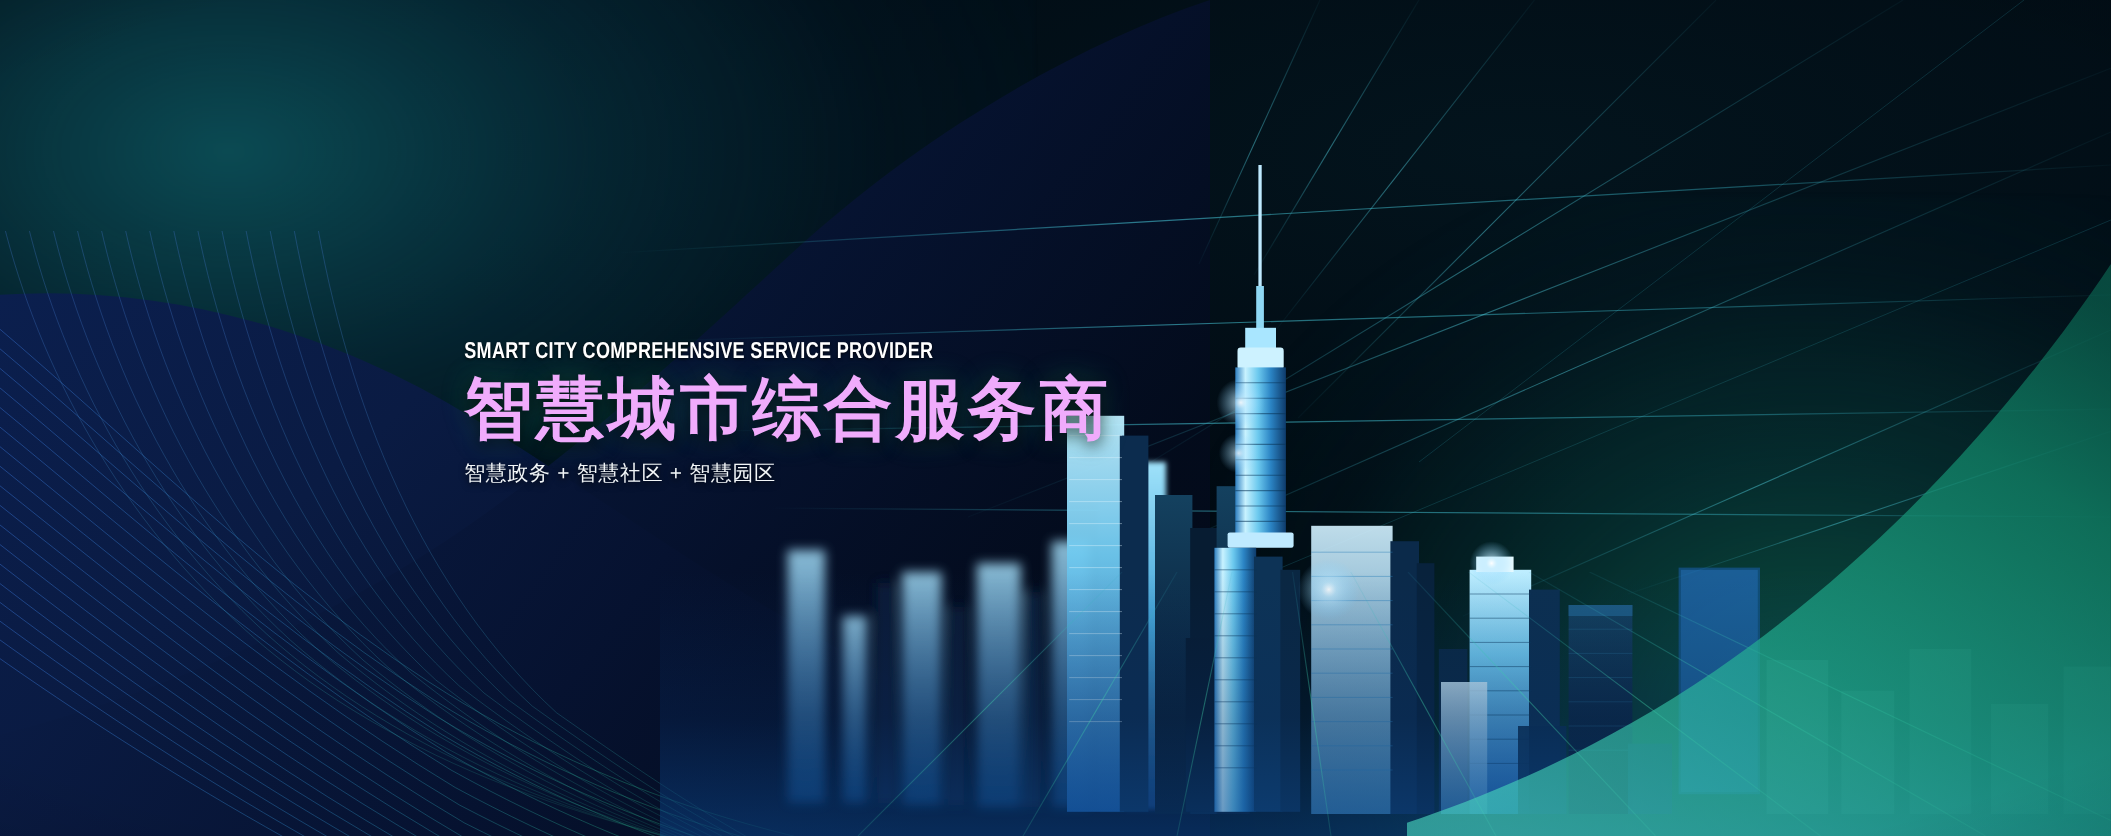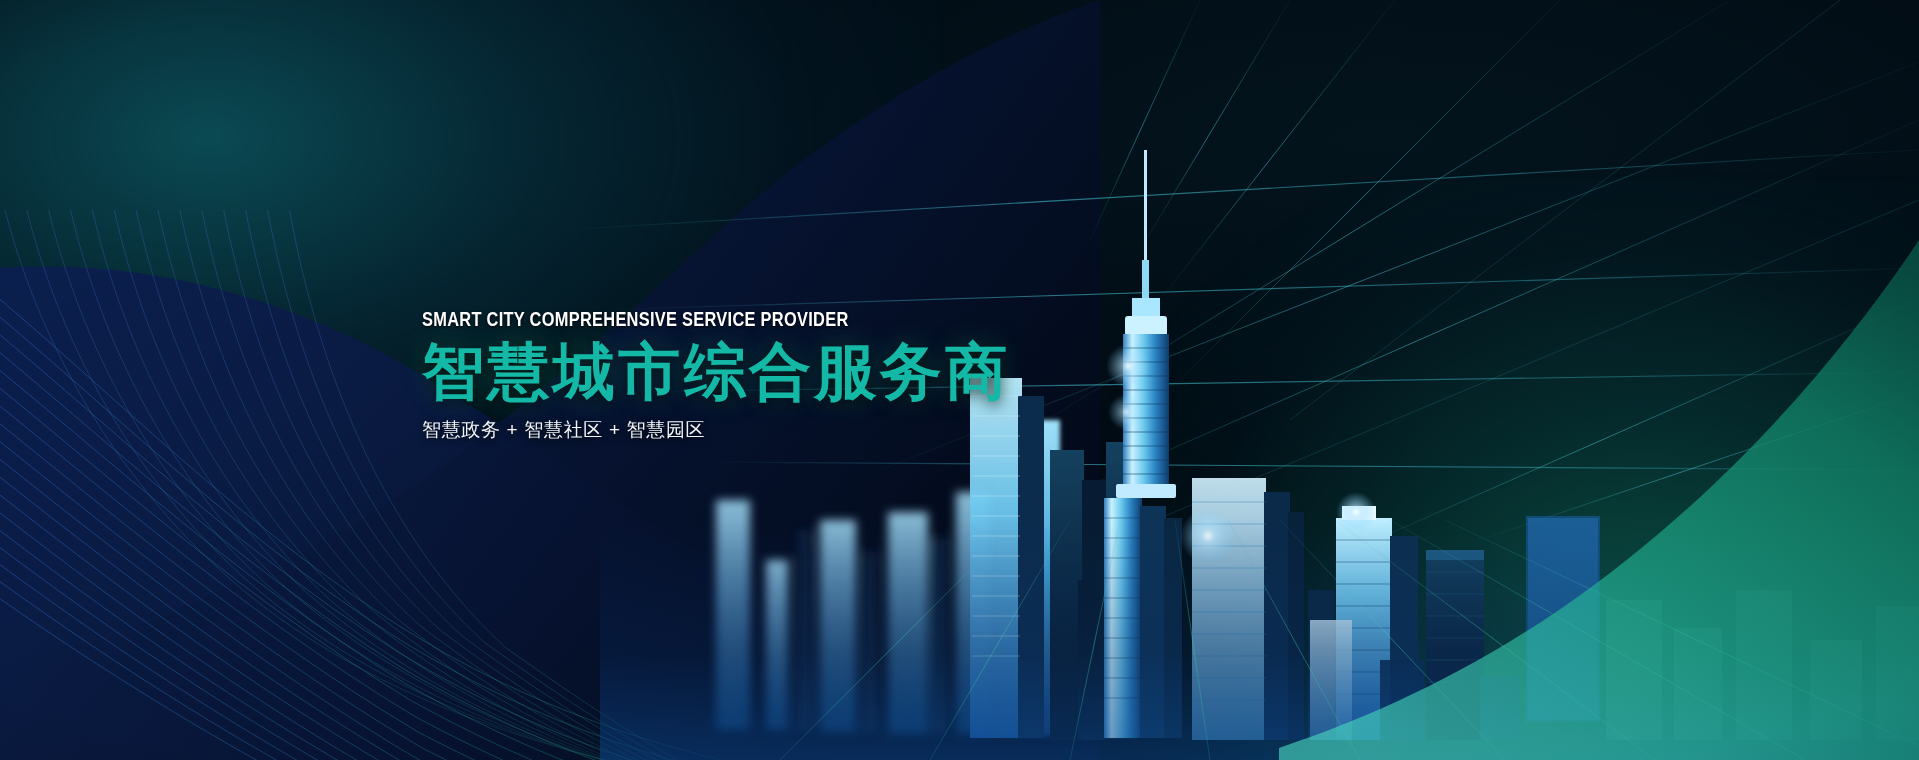--- a/index.html
+++ b/index.html
@@ -82,21 +82,21 @@
     white-space:nowrap;
     text-shadow:0 1px 3px rgba(0,0,0,.8);
     margin-bottom:9px;
   }
   .headline{
     font-family:"DejaVu Sans", sans-serif;
     font-weight:bold;
     font-size:62px;
     line-height:1.04;
     letter-spacing:.055em;
-    color:#14b8a6;
+    color:#f0abfc;
     white-space:nowrap;
     text-shadow:0 3px 14px rgba(0,0,0,.75), 0 0 26px rgba(46,207,141,.30);
   }
   .subline{
     margin-top:13px;
     font-family:Liberation Sans, sans-serif;
     font-size:19px;
     font-weight:normal;
     letter-spacing:.035em;
     color:#f2f6f8;

